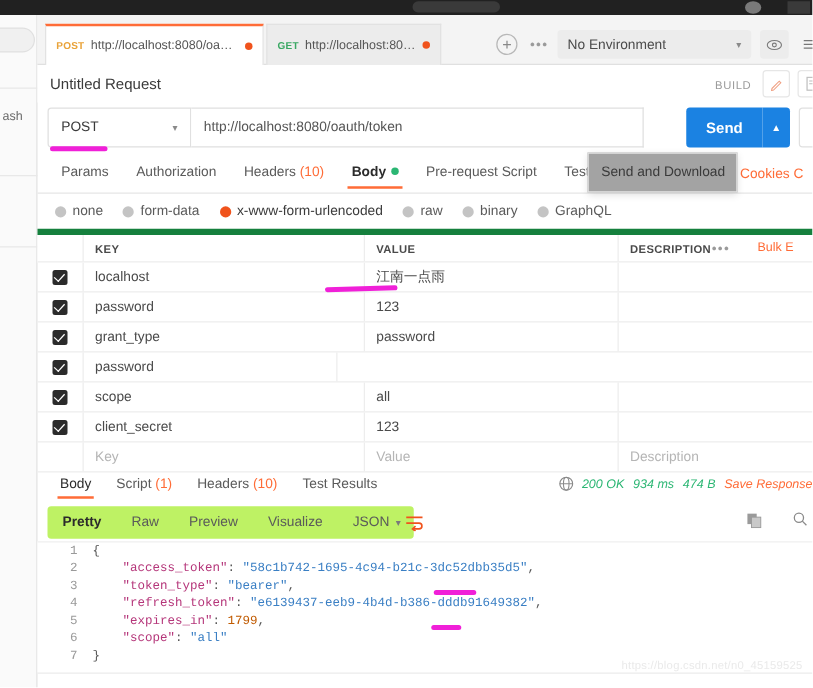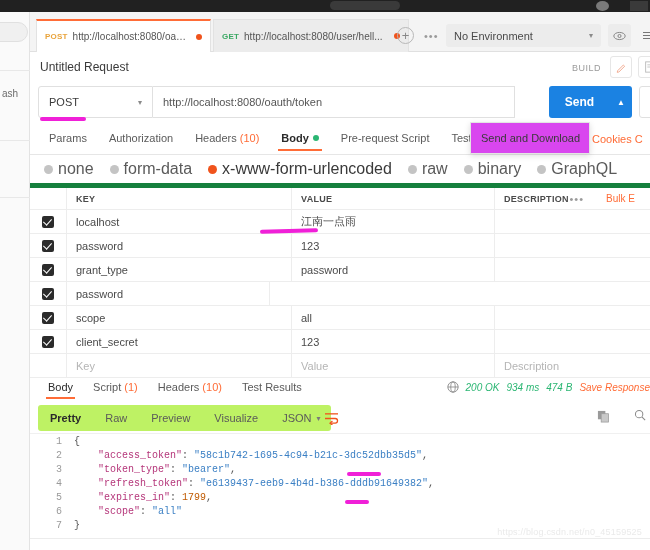--- a/index.html
+++ b/index.html
@@ -59,21 +59,21 @@
     background: #f4f4f4; border-bottom: 1px solid #e0e0e0;
   }
   .reqtab {
     position: absolute; top: 7px; height: 33px;
     background: #fff; border: 1px solid #e2e2e2; border-bottom: none;
     display: flex; align-items: center; padding: 0 8px; gap: 5px;
     font-size: 10px; color: #4a4a4a; white-space: nowrap;
   }
   .reqtab.active { border-top: 2px solid #ff6c37; }
   #tab0 { left: 6px; width: 175px; }
-  #tab1 { left: 183px; width: 196px; background: #ececec; border-color: #e2e2e2; }
+  #tab1 { left: 183px; width: 140px; background: #ececec; border-color: #e2e2e2; }
   .meth { font-size: 8px; font-weight: bold; letter-spacing: .2px; }
   .meth.post { color: #e9a33a; }
   .meth.get { color: #3aa863; }
   .tab-url { overflow: hidden; text-overflow: ellipsis; flex: 1; color: #555; }
   .dot-unsaved {
     width: 6px; height: 6px; border-radius: 50%; background: #f0531c; flex: none;
   }
   .plus-btn {
     position: absolute; left: 367px; top: 15px; width: 17px; height: 17px;
     border: 1px solid #b8b8b8; border-radius: 50%; color: #888;
@@ -179,32 +179,32 @@
     background: #2bb673; margin-left: 4px; vertical-align: 1px;
   }
   .cookies-link {
     position: absolute; right: 2px; top: 5px; font-size: 11px;
     color: #ff6c37; white-space: nowrap; overflow: hidden; width: 56px;
   }
 
   
   .sd-menu {
     position: absolute; left: 470px; top: 122px; width: 120px; height: 32px;
-    background: #d946ef; border: 1px solid #e4e4e4;
+    background: #a3a3a3; border: 1px solid #e4e4e4;
     box-shadow: 0 2px 6px rgba(0,0,0,.13);
     display: flex; align-items: center; padding-left: 10px;
     font-size: 11px; color: #3a3a3a; z-index: 30; white-space: nowrap;
   }
 
   
   .bodytypes {
     position: absolute; left: 30px; top: 157px; width: 620px; height: 24px;
     display: flex; align-items: center; padding-left: 14px; gap: 16px;
   }
-  .btr { display: flex; align-items: center; gap: 5px; font-size: 16px; color: #5a5a5a; justify-content: center; }
+  .btr { display: flex; align-items: center; gap: 5px; font-size: 11px; color: #5a5a5a; justify-content: center; }
   .radio {
     width: 9px; height: 9px; border-radius: 50%; background: #c4c4c4;
   }
   .radio.on { background: #f0531c; }
   .btr.sel { color: #3a3a3a; }
 
   
   .ptable {
     position: absolute; left: 30px; top: 183px; width: 620px;
     border-top: 5px solid #15803d;

